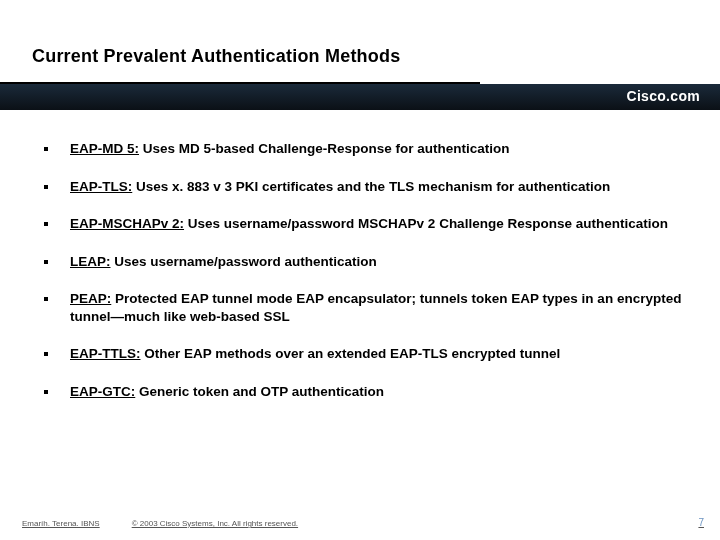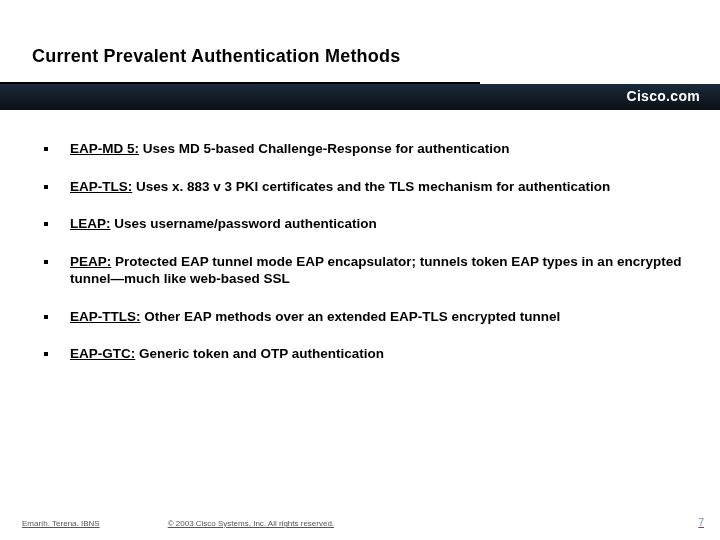--- a/index.html
+++ b/index.html
@@ -91,21 +91,21 @@
     font-size: 8px;
     color: #555;
     text-decoration: underline;
   }
   .footer-left {
     flex: 0 0 auto;
   }
   .footer-center {
     flex: 1;
     text-align: left;
-    padding-left: 68px;
+    padding-left: 32px;
   }
   .footer-right {
     flex: 0 0 auto;
     color: #6b93c0;
     font-size: 10px;
   }
 </style>
 </head>
 <body>
 
@@ -125,20 +125,26 @@
       </div>
     </div>
 
     <div class="bullet-row">
       <div class="bullet-dot"></div>
       <div class="bullet-text">
         <span class="term">EAP-TLS:</span><span> Uses x. 883 v 3 PKI certificates and the TLS mechanism for authentication</span>
       </div>
     </div>
 
+    <div class="bullet-row">
+      <div class="bullet-dot"></div>
+      <div class="bullet-text">
+        <span class="term">EAP-MSCHAPv 2:</span><span> Uses username/password MSCHAPv 2 Challenge Response authentication</span>
+      </div>
+    </div>
 
     <div class="bullet-row">
       <div class="bullet-dot"></div>
       <div class="bullet-text">
         <span class="term">LEAP:</span><span> Uses username/password authentication</span>
       </div>
     </div>
 
     <div class="bullet-row">
       <div class="bullet-dot"></div>

